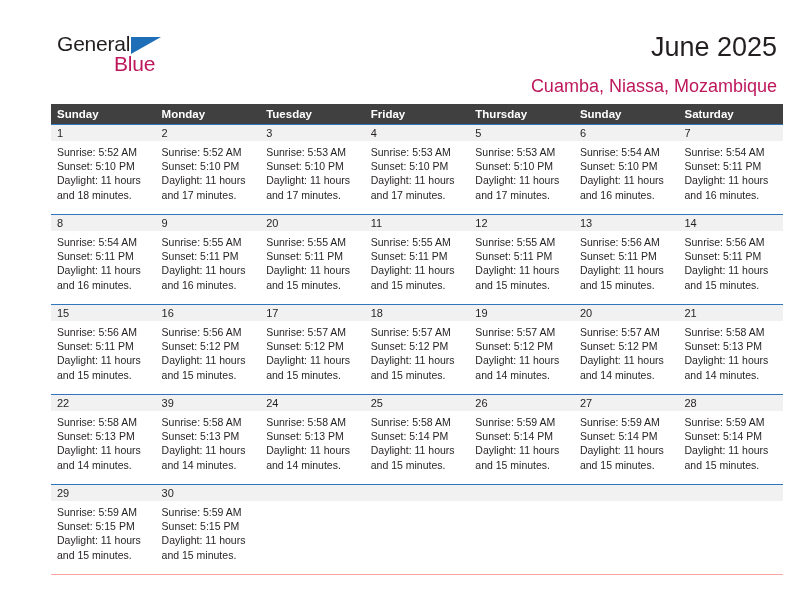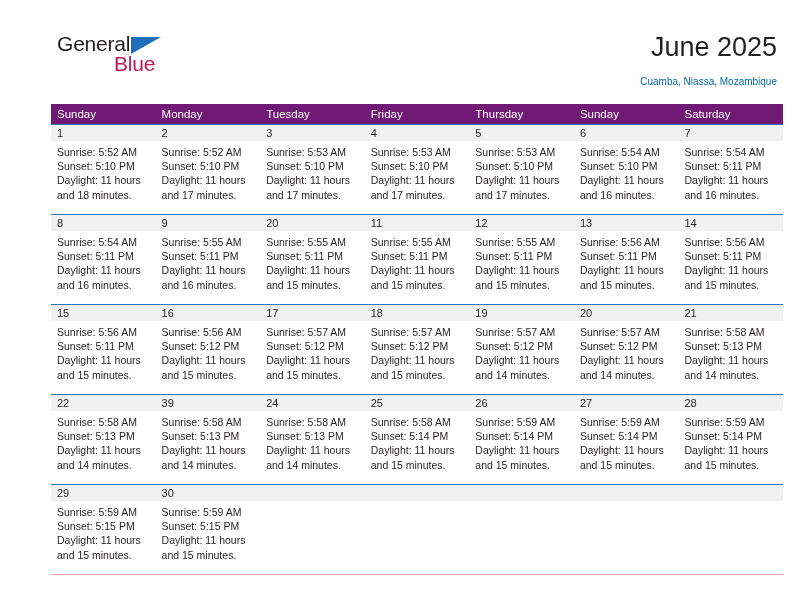--- a/index.html
+++ b/index.html
@@ -70,37 +70,38 @@
     top: 32px;
     font-size: 27px;
     color: #231f20;
     text-align: right;
     white-space: nowrap;
   }
   .subtitle {
     position: absolute;
     right: 36px;
     top: 76px;
-    font-size: 10px;
-    color: #0369a1;
+    font-size: 18px;
+    color: #be185d;
     text-align: right;
     white-space: nowrap;
   }
 
   
   .calendar {
     position: absolute;
     left: 30px;
     top: 104px;
     width: 732px;
   }
   .weekday-row {
     display: flex;
-    background: #701a75;
+    background: #404040;
     height: 20px;
+    font-weight: bold;
   }
   .weekday {
     flex: 1 1 0;
     color: #ffffff;
     font-size: 11.5px;
     line-height: 20px;
     padding-left: 6px;
     box-sizing: border-box;
     white-space: nowrap;
     overflow: hidden;

